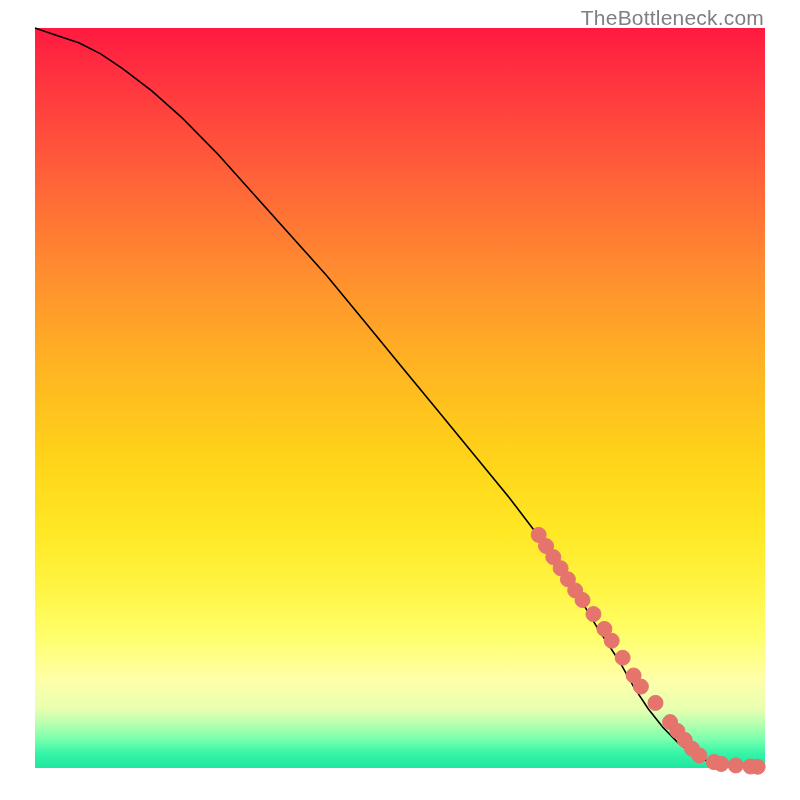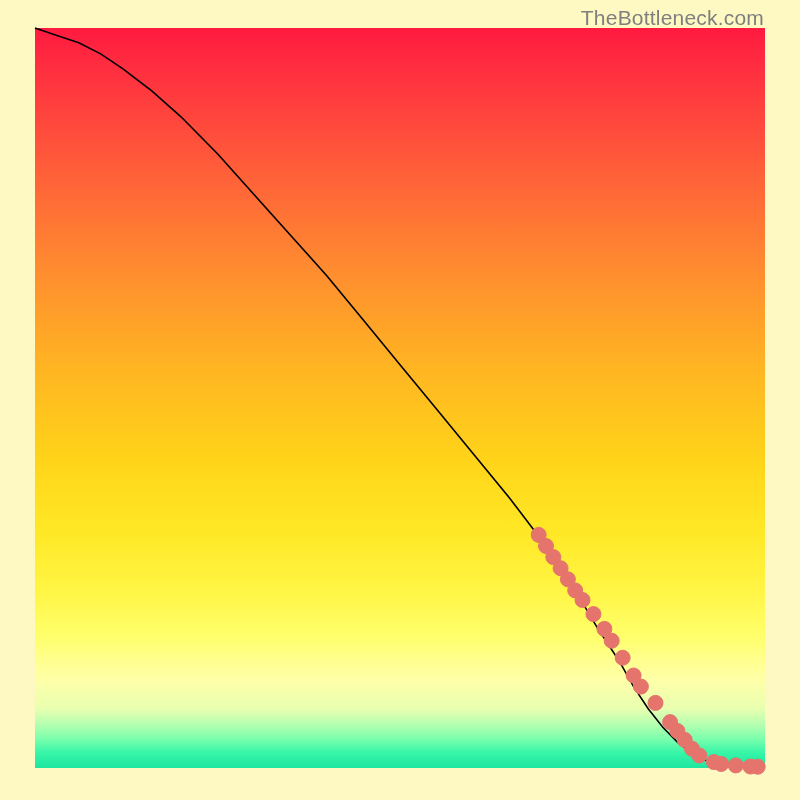--- a/index.html
+++ b/index.html
@@ -8,21 +8,21 @@
     width: 800px;
     height: 800px;
     background: #000;
     overflow: hidden;
     font-family: Arial, Helvetica, sans-serif;
   }
   .stage {
     position: relative;
     width: 800px;
     height: 800px;
-    background: #fef9c3;
+    background: #ffffff;
   }
   .plot {
     position: absolute;
     left: 35px;
     top: 28px;
     width: 730px;
     height: 740px;
     
     background: linear-gradient(
       to bottom,

